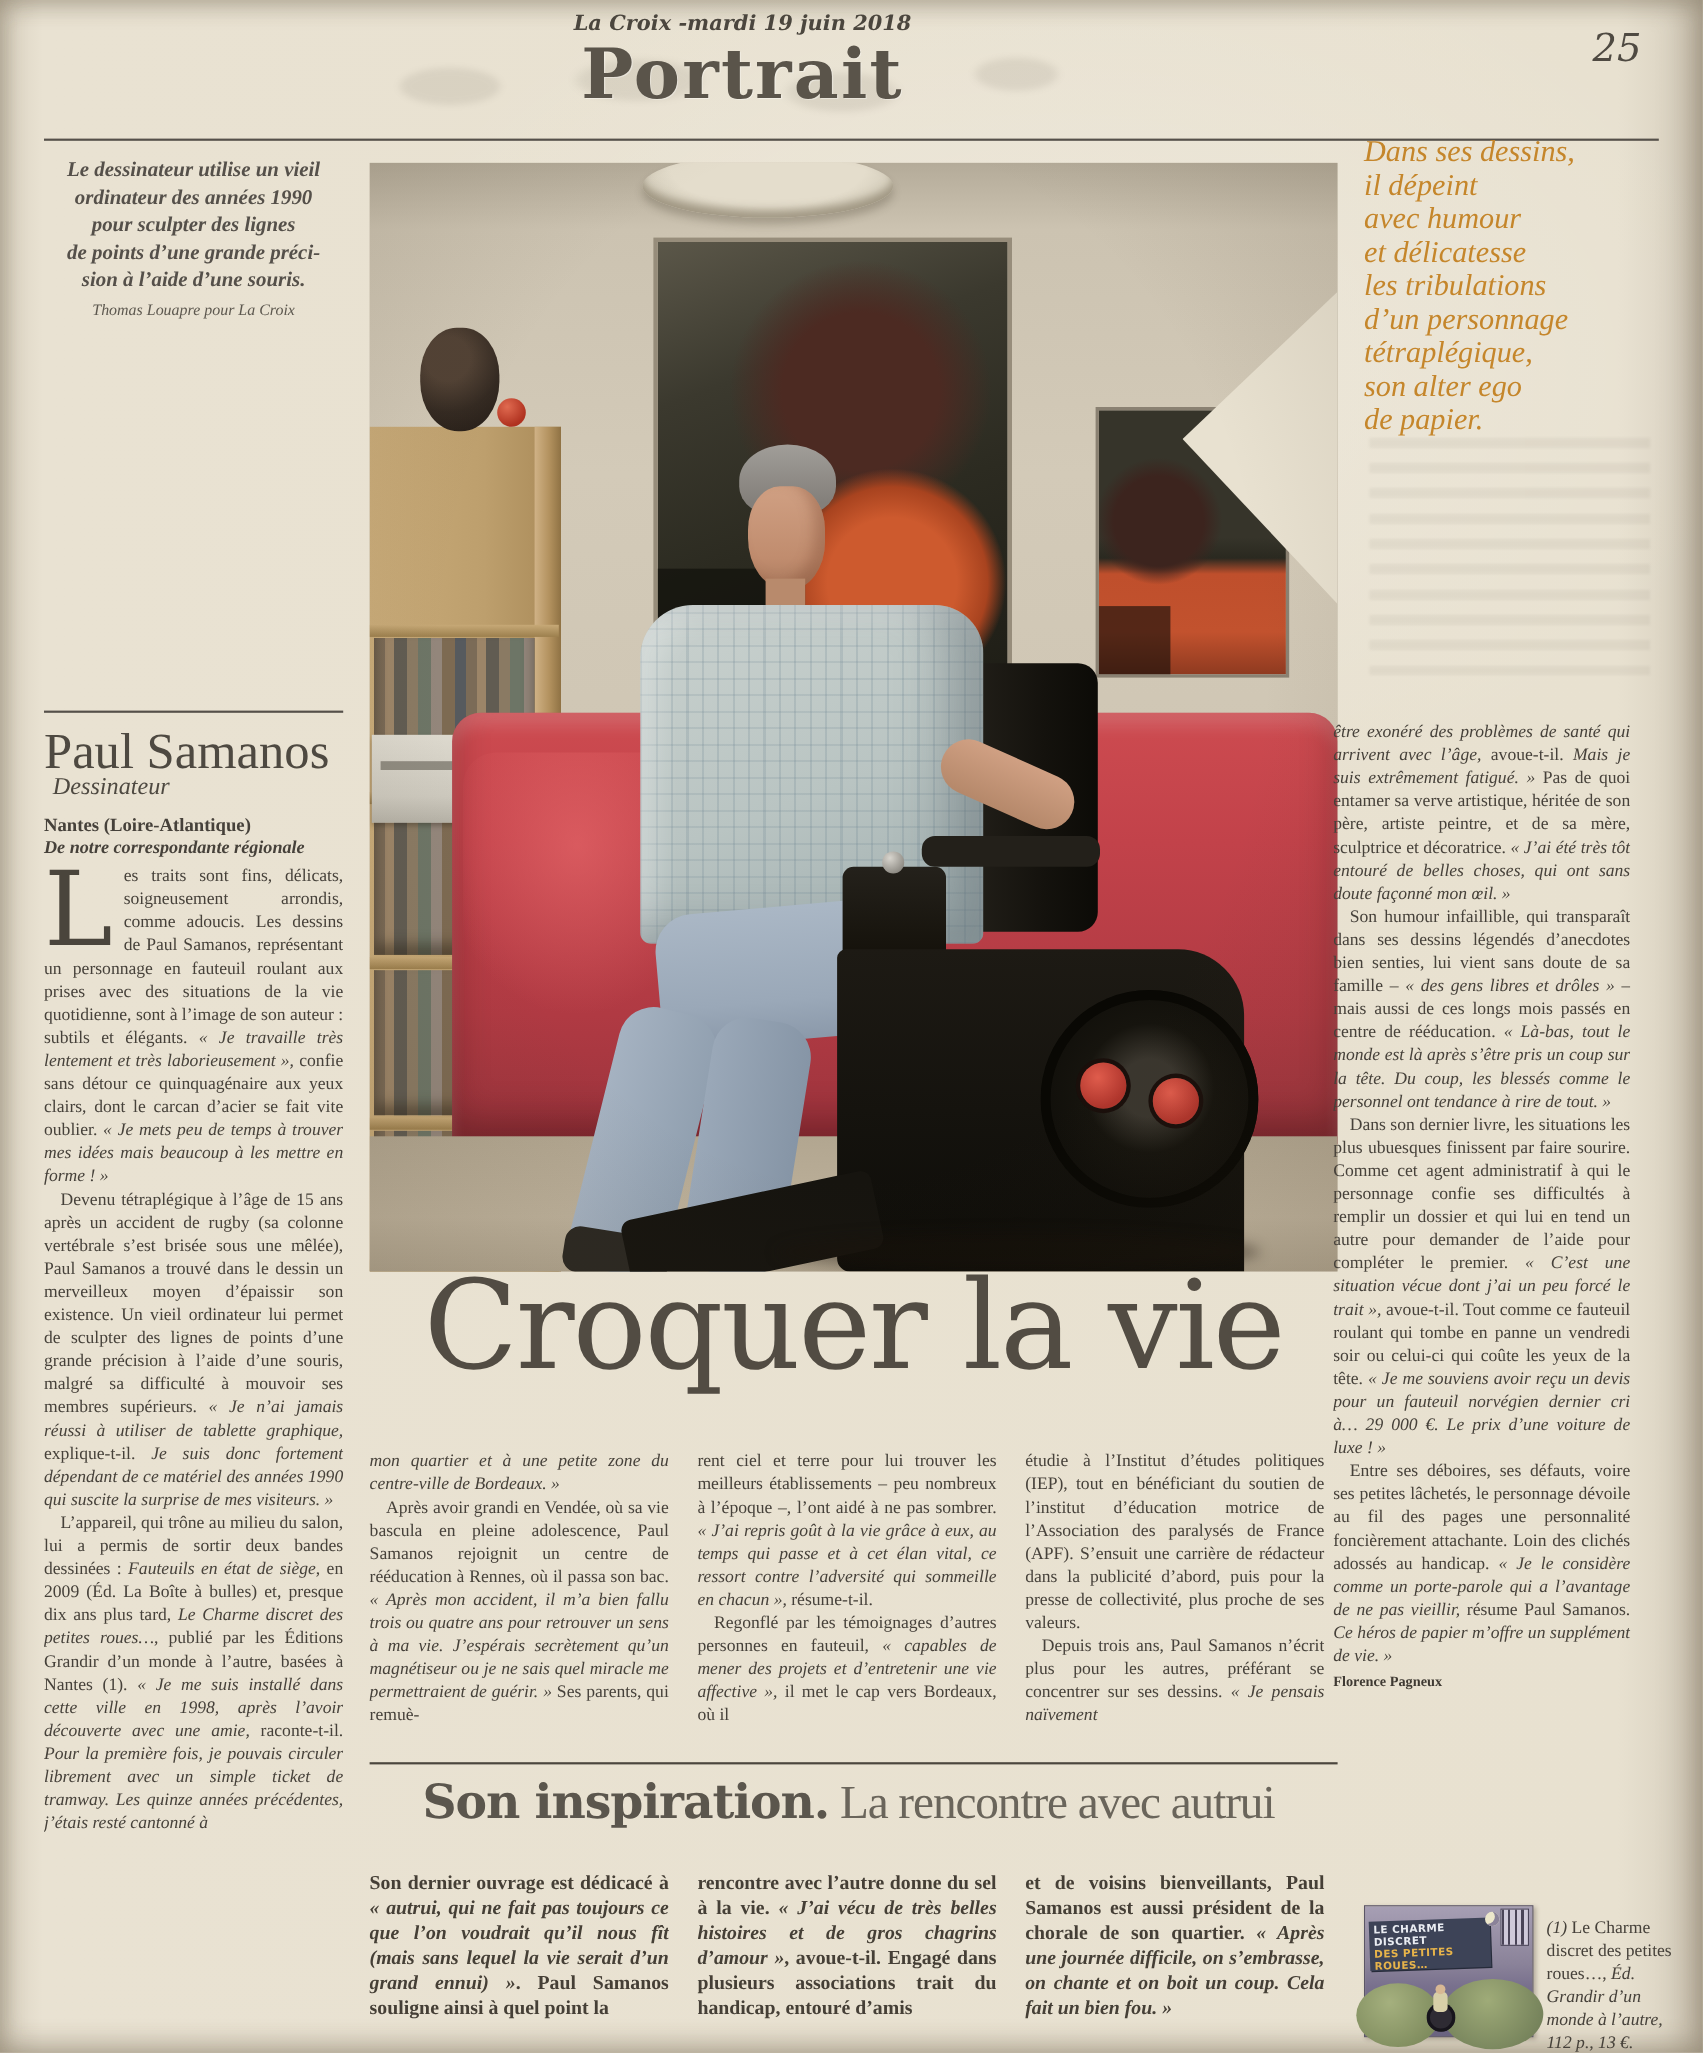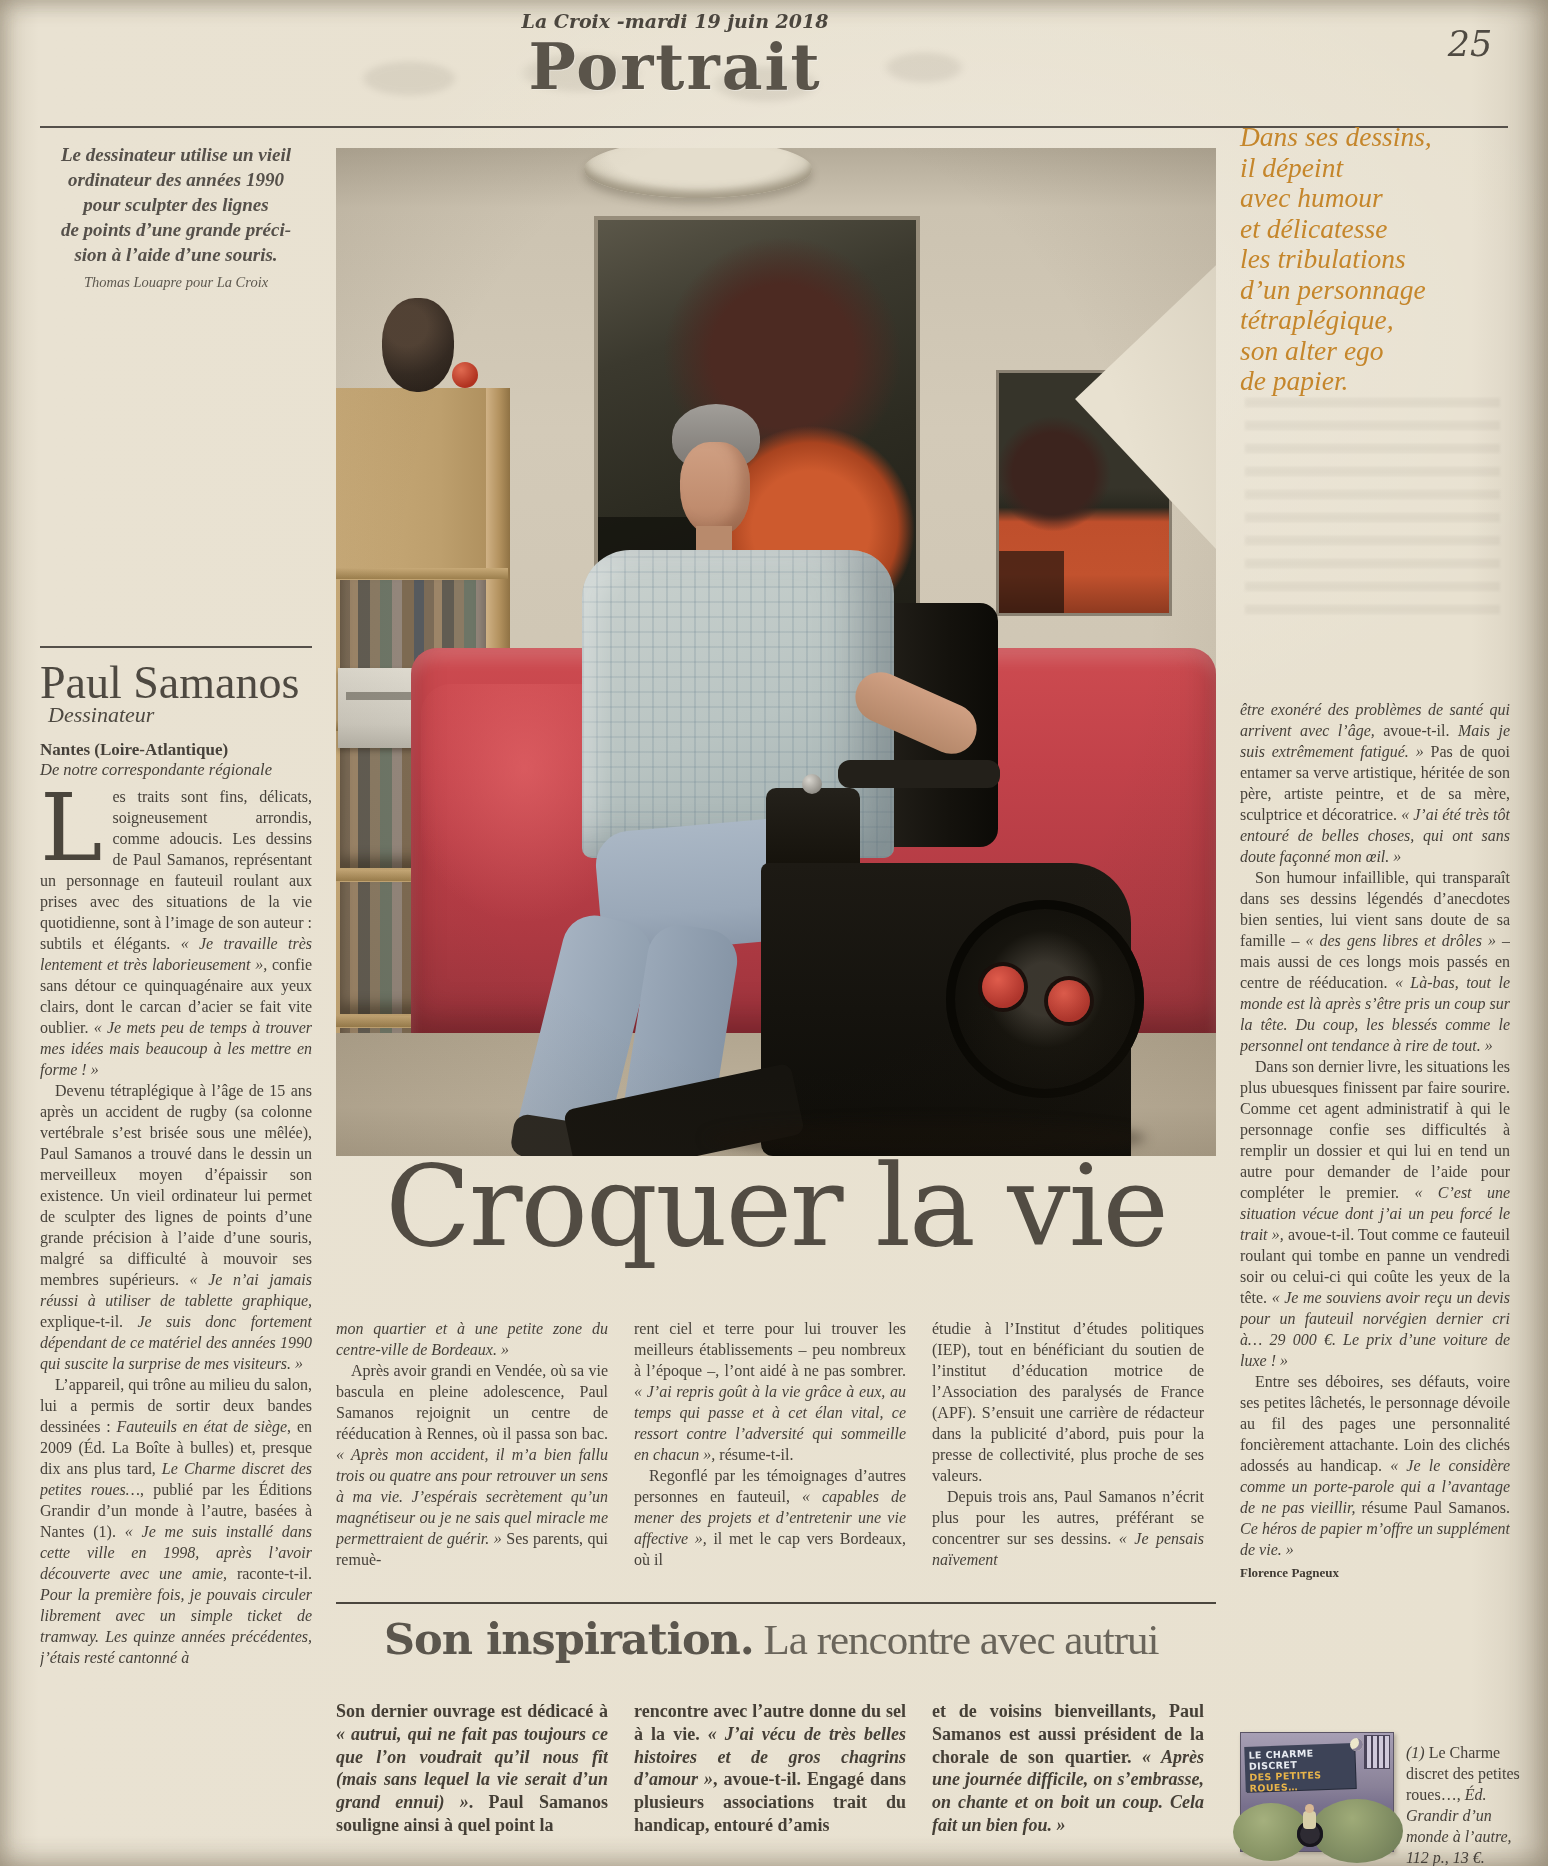--- a/index.html
+++ b/index.html
@@ -35,34 +35,34 @@
 
   
   .pull-quote{left:1240px;top:122px;width:280px;font-style:italic;font-size:27.5px;line-height:30.5px;
     color:#c5862b;white-space:pre-line;font-family:"Liberation Serif",serif;}
 
   
   .author-rule{left:40px;top:646px;width:272px;height:2px;background:#55504a;}
   .author-name{left:40px;top:656px;width:300px;font-family:"Liberation Serif",serif;font-size:46px;color:#4e4941;}
   .author-role{left:48px;top:702px;width:272px;font-style:italic;font-size:22px;color:#4e4941;}
   .dateline{left:40px;top:740px;width:272px;font-weight:bold;font-size:17px;color:#46413a;}
-  .correspondent{left:40px;top:760px;width:272px;font-style:italic;font-size:16.5px;color:#46413a;}
+  .correspondent{left:40px;top:760px;width:272px;font-style:italic;font-size:16.5px;color:#46413a;font-weight:bold;}
 
   
   .coltext{font-size:16px;line-height:21px;text-align:justify;color:#46413a;}
   .coltext p{margin:0;}
   .coltext p + p{text-indent:15px;}
   .s-i{font-style:italic;}
   .s-b{font-weight:bold;}
   .s-bi{font-weight:bold;font-style:italic;}
   .col1{left:40px;top:786px;width:272px;height:1080px;overflow:hidden;}
   .col2{left:336px;top:1318px;width:272px;height:284px;overflow:hidden;}
   .col3{left:634px;top:1318px;width:272px;height:284px;overflow:hidden;}
   .col4{left:932px;top:1318px;width:272px;height:284px;overflow:hidden;}
-  .col5wrap{left:1240px;top:655px;width:270px;height:1075px;overflow:hidden;margin-top:44px;}
+  .col5wrap{left:1212px;top:655px;width:270px;height:1075px;overflow:hidden;}
   .signature{font-weight:bold;font-size:13px;margin-top:2px;color:#3f3a33;}
   .col1 .rich p:first-child::first-letter{float:left;font-family:"DejaVu Serif",serif;font-size:94px;
     line-height:74px;padding:5px 10px 0 0;color:#4a453c;}
 
   
   .headline{left:336px;top:1150px;width:880px;text-align:center;font-family:"DejaVu Serif",serif;
     font-size:112px;line-height:1;color:#524c43;letter-spacing:-2px;}
 
   
   .insp-rule{left:336px;top:1602px;width:880px;height:2px;background:#4b463e;}

